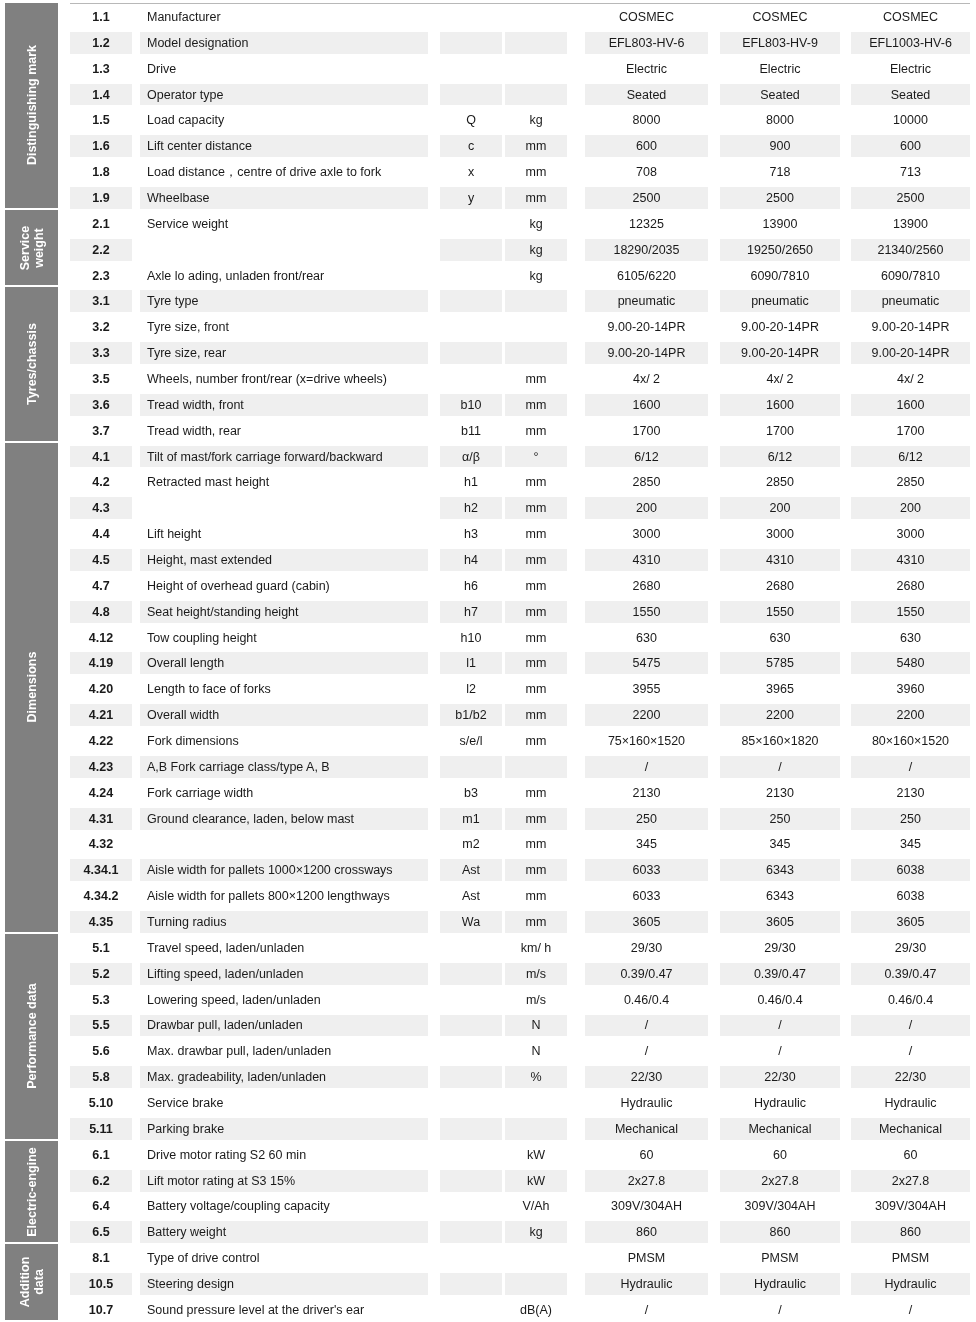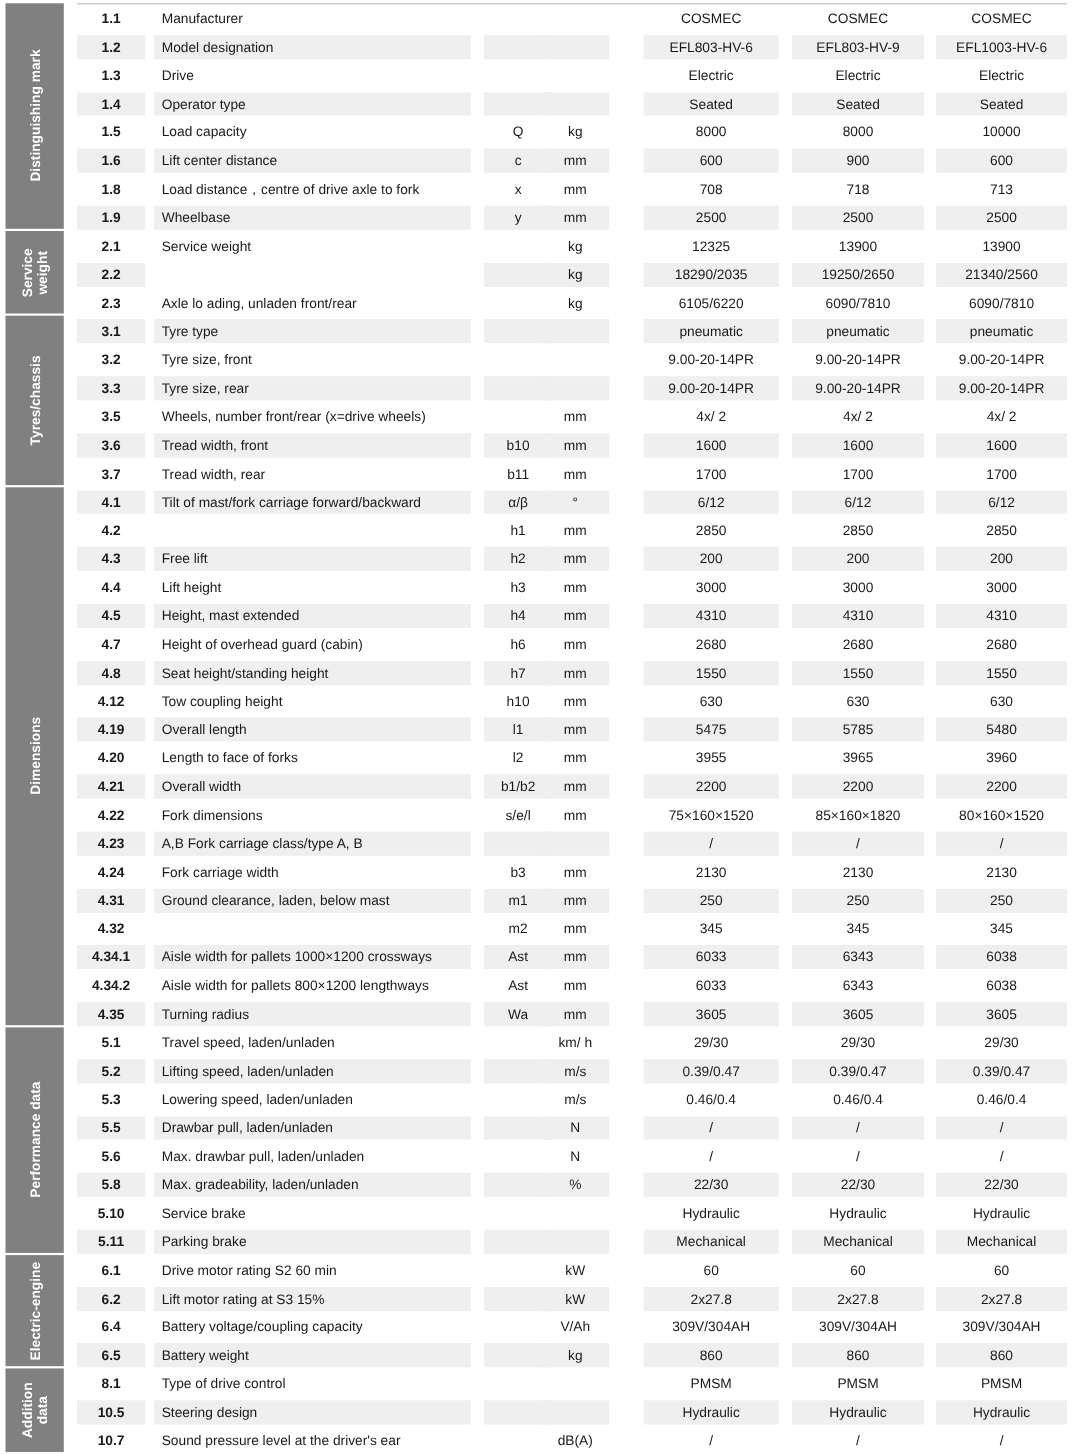--- a/index.html
+++ b/index.html
@@ -11,21 +11,21 @@
         transform:translate(-50%,-50%) rotate(-90deg);
         color:#ffffff; font-weight:bold; font-size:12.5px; text-align:center;
         white-space:nowrap; line-height:14px; }
   .table { position:absolute; left:70px; top:3px; width:900px; border-top:1.5px solid #b8b8b8; border-bottom:1.5px solid #9a9a9a; }
   .row { position:relative; height:25.86px; }
   .cell { position:absolute; top:2px; bottom:2px; display:flex; align-items:center; justify-content:center; white-space:nowrap; }
   .row.shade .cell { background:#efefef; }
   .c-num { left:0; width:62px;font-weight:bold; }
   .c-desc { left:70px; width:288px; justify-content:flex-start; padding-left:7px; box-sizing:border-box; }
   .c-sym { left:370px; width:62px; }
-  .c-unit { left:422px; width:62px; }
+  .c-unit { left:435px; width:62px; }
   .c-m1 { left:515px; width:123px; }
   .c-m2 { left:650px; width:120px; }
   .c-m3 { left:781px; width:119px; }
 </style>
 </head>
 <body>
 
 <div class="sidebar" id="sidebar">
     <div class="section" style="height: 204.88px;">
     <div class="section-label">Distinguishing mark</div>
@@ -206,29 +206,29 @@
     <div class="cell c-num">4.1</div>
     <div class="cell c-desc">Tilt of mast/fork carriage forward/backward</div>
     <div class="cell c-sym">α/β</div>
     <div class="cell c-unit">°</div>
     <div class="cell c-m1">6/12</div>
     <div class="cell c-m2">6/12</div>
     <div class="cell c-m3">6/12</div>
   </div>
     <div class="row">
     <div class="cell c-num">4.2</div>
+    <div class="cell c-desc">Retracted mast height</div>
     <div class="cell c-sym">h1</div>
     <div class="cell c-unit">mm</div>
     <div class="cell c-m1">2850</div>
     <div class="cell c-m2">2850</div>
     <div class="cell c-m3">2850</div>
   </div>
     <div class="row shade">
     <div class="cell c-num">4.3</div>
-    <div class="cell c-desc">Free lift</div>
     <div class="cell c-sym">h2</div>
     <div class="cell c-unit">mm</div>
     <div class="cell c-m1">200</div>
     <div class="cell c-m2">200</div>
     <div class="cell c-m3">200</div>
   </div>
     <div class="row">
     <div class="cell c-num">4.4</div>
     <div class="cell c-desc">Lift height</div>
     <div class="cell c-sym">h3</div>

